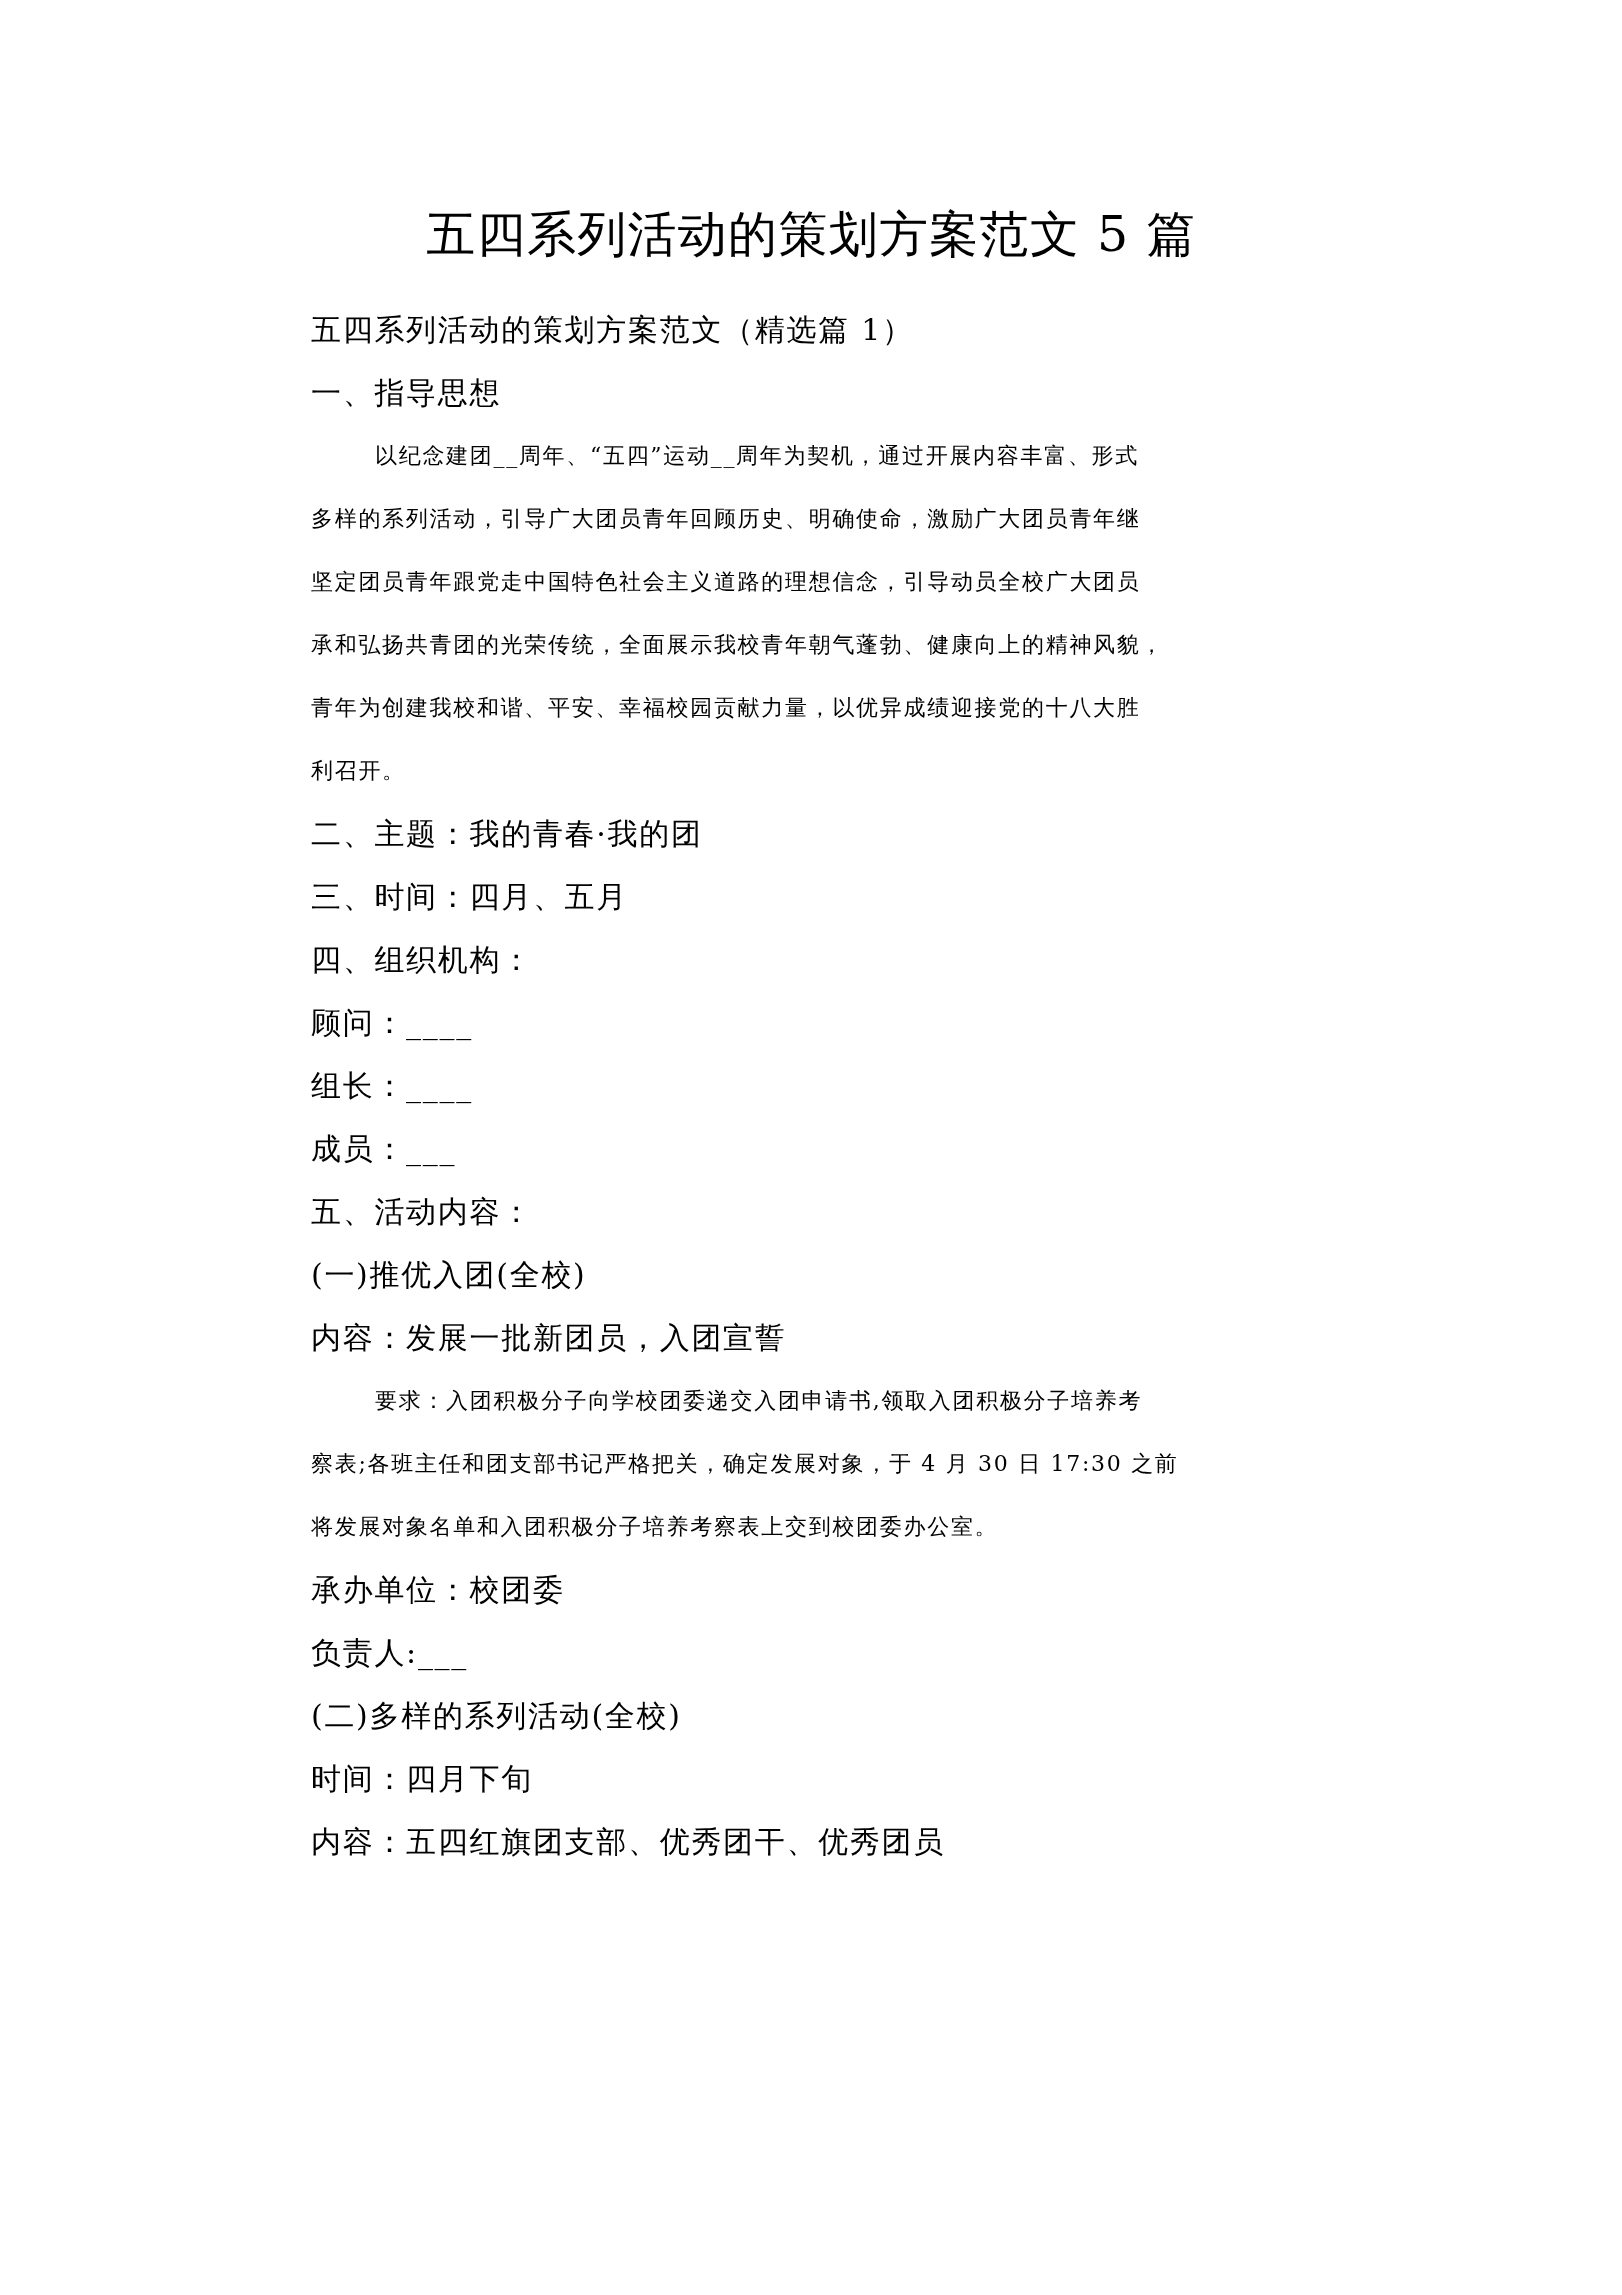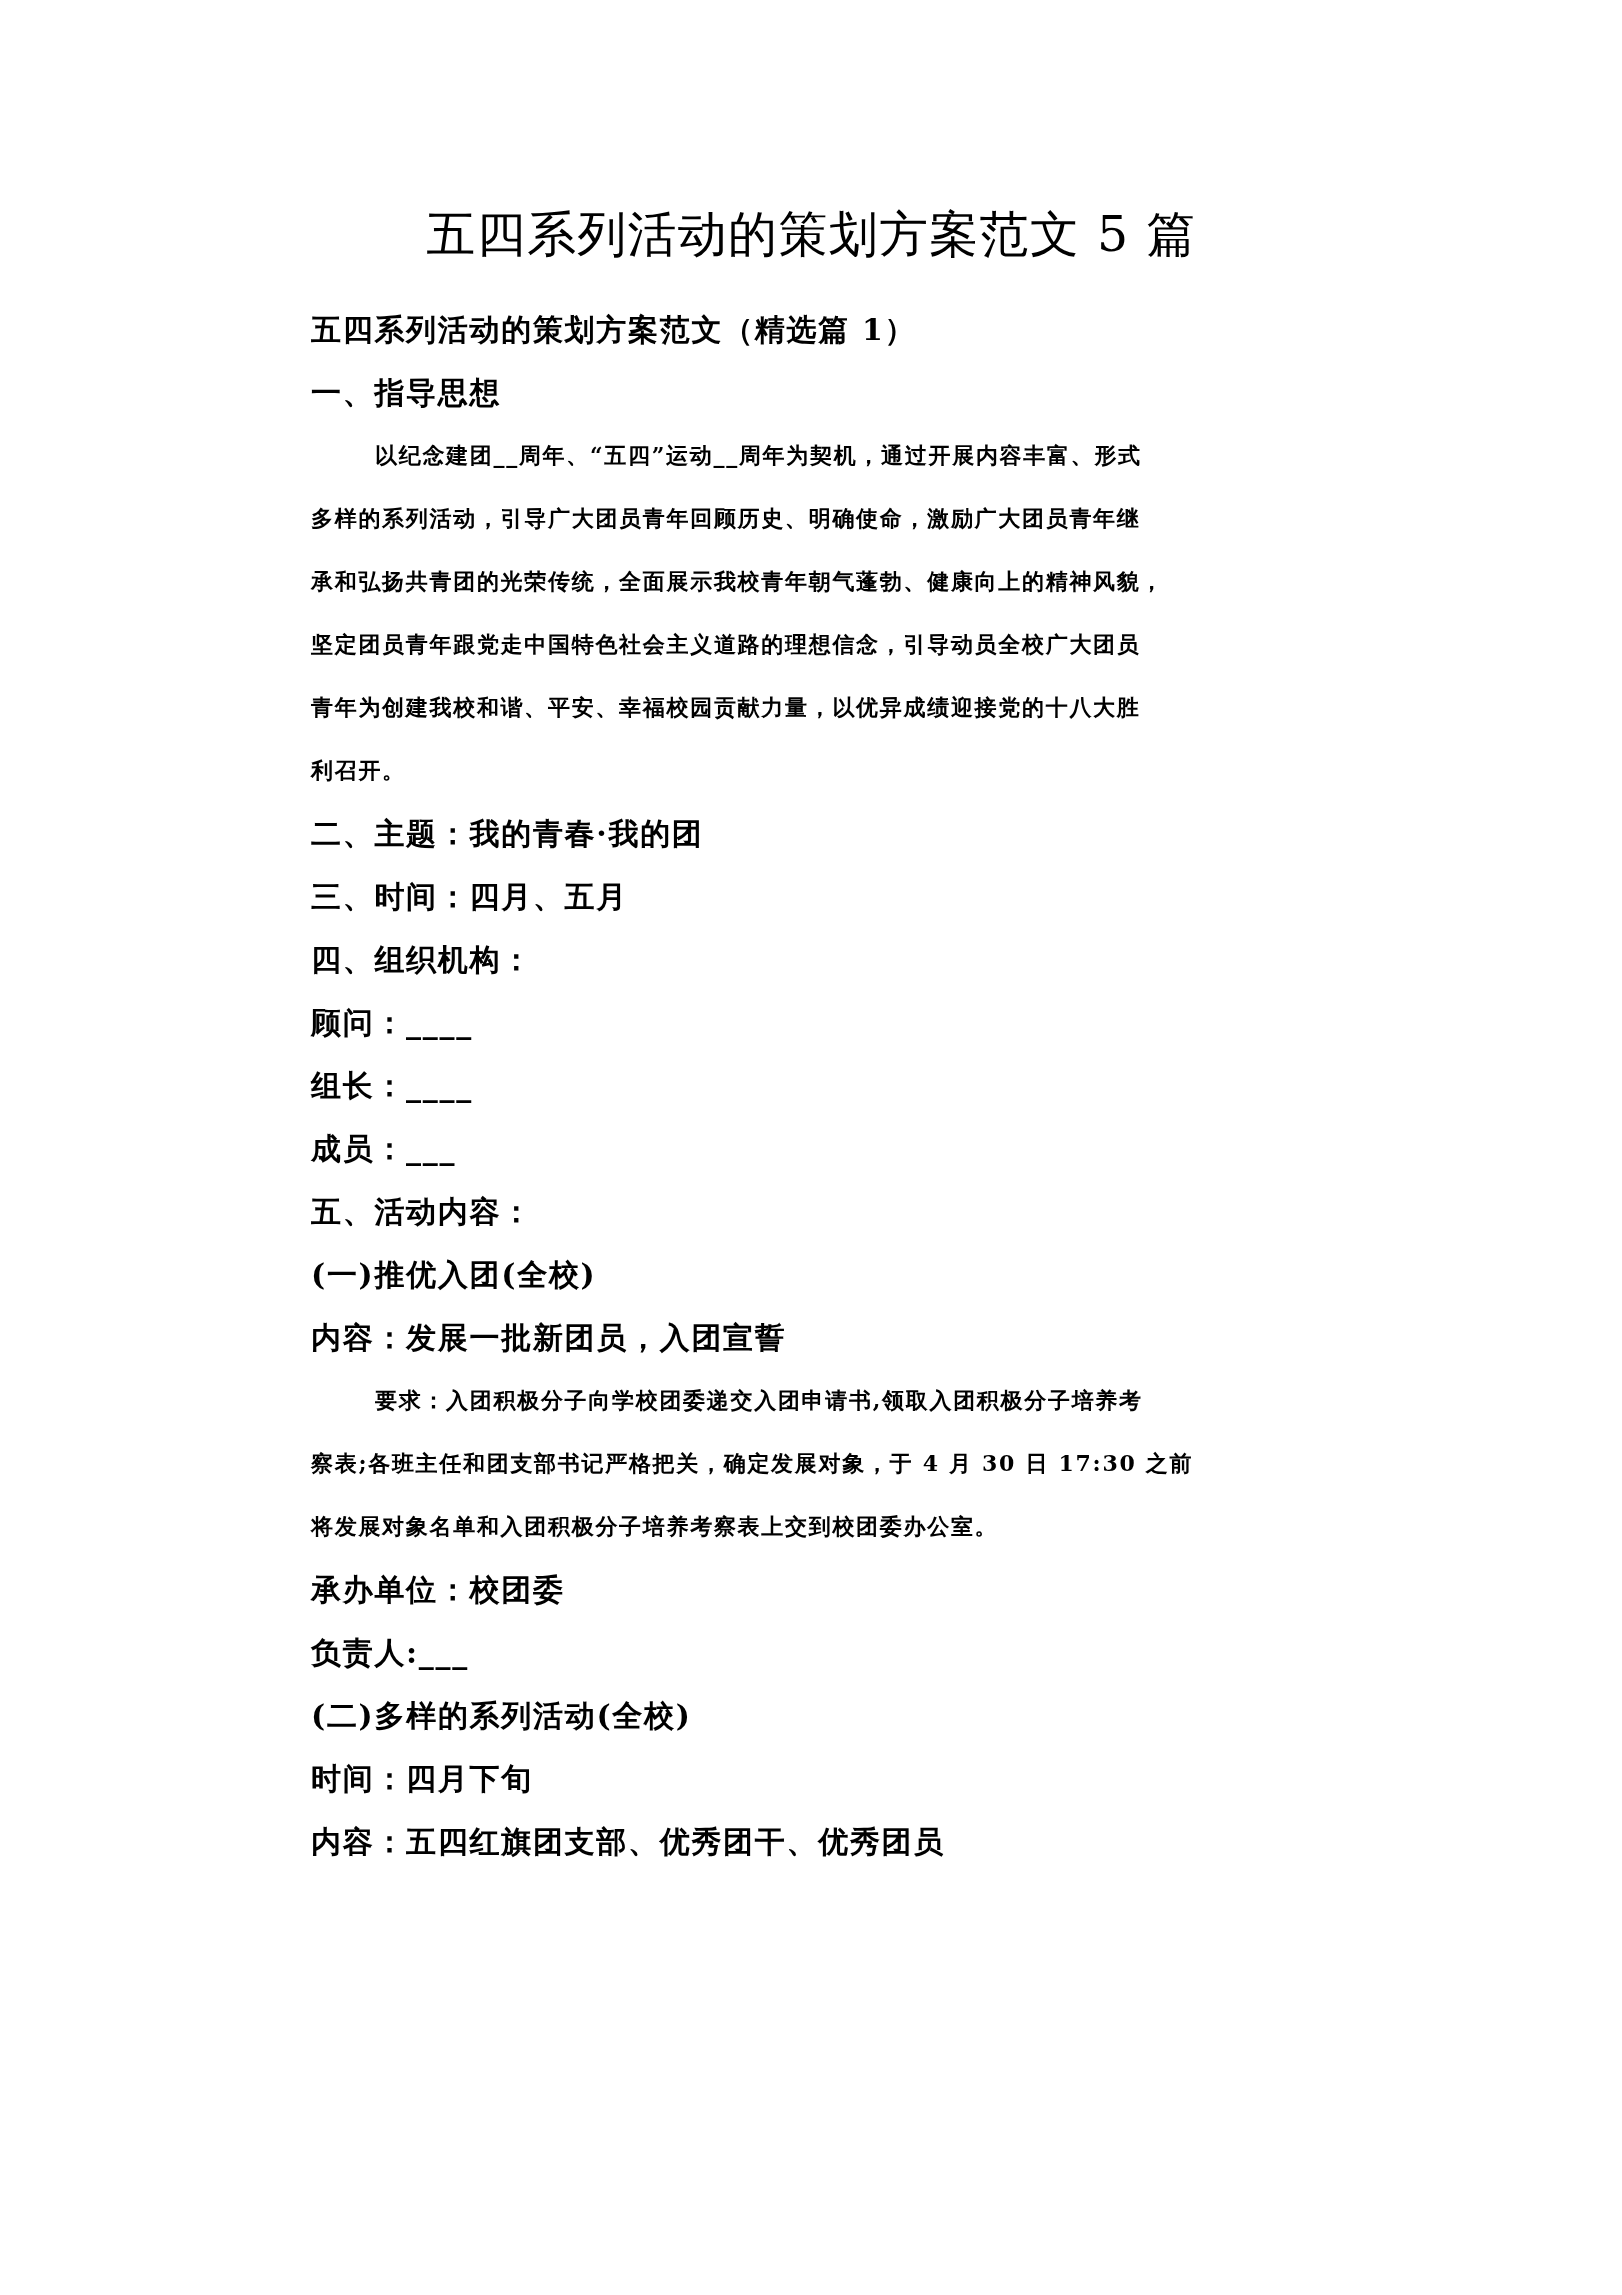--- a/index.html
+++ b/index.html
@@ -1,21 +1,21 @@
 <!DOCTYPE html>
 <html style="font-size:10.5px"><head>
 <meta charset="utf-8">
 <style>
   html, body { margin: 0; padding: 0; background: #ffffff; }
   body { width: 1623px; height: 2295px; position: relative; overflow: hidden;
          font-family: "DejaVu Serif", "Liberation Serif", serif; color: #000; }
   .page { position: absolute; left: 0; top: 0; width: 1623px; height: 2295px; background: #fff; }
   .title { position: absolute; left: 0; width: 1623px; top: 195px; text-align: center;
            font-size: 49px; line-height: 79px; letter-spacing: 1.3px; font-weight: normal; }
-  .content { position: absolute; left: 247px; width: 1139px; top: 298px; font-weight: bold; }
+  .content { position: absolute; left: 247px; width: 1139px; top: 298px; }
   .line { font-size: 30px; line-height: 63px; height: 63px; white-space: nowrap;
           letter-spacing: 1.7px; }
   .indent { padding-left: 64px; }
   .para { font-size: 22px; line-height: 63px; letter-spacing: 1.7px; text-indent: 64px;
           text-align: justify; }
   .para span { display: block; white-space: nowrap; }
   .para span.first { padding-left: 64px; }
 </style>
 </head>
 <body>
@@ -26,22 +26,22 @@
 
   <div class="content">
 
     <div class="line indent">五四系列活动的策划方案范文（精选篇 1）</div>
 
     <div class="line indent">一、指导思想</div>
 
     <div class="para">
       <span class="first">以纪念建团__周年、“五四”运动__周年为契机，通过开展内容丰富、形式</span>
       <span>多样的系列活动，引导广大团员青年回顾历史、明确使命，激励广大团员青年继</span>
+      <span>坚定团员青年跟党走中国特色社会主义道路的理想信念，引导动员全校广大团员</span>
       <span>承和弘扬共青团的光荣传统，全面展示我校青年朝气蓬勃、健康向上的精神风貌，</span>
-      <span>坚定团员青年跟党走中国特色社会主义道路的理想信念，引导动员全校广大团员</span>
       <span>青年为创建我校和谐、平安、幸福校园贡献力量，以优异成绩迎接党的十八大胜</span>
       <span>利召开。</span>
     </div>
 
     <div class="line indent">二、主题：我的青春·我的团</div>
     <div class="line indent">三、时间：四月、五月</div>
     <div class="line indent">四、组织机构：</div>
     <div class="line indent">顾问：____</div>
     <div class="line indent">组长：____</div>
     <div class="line indent">成员：___</div>

